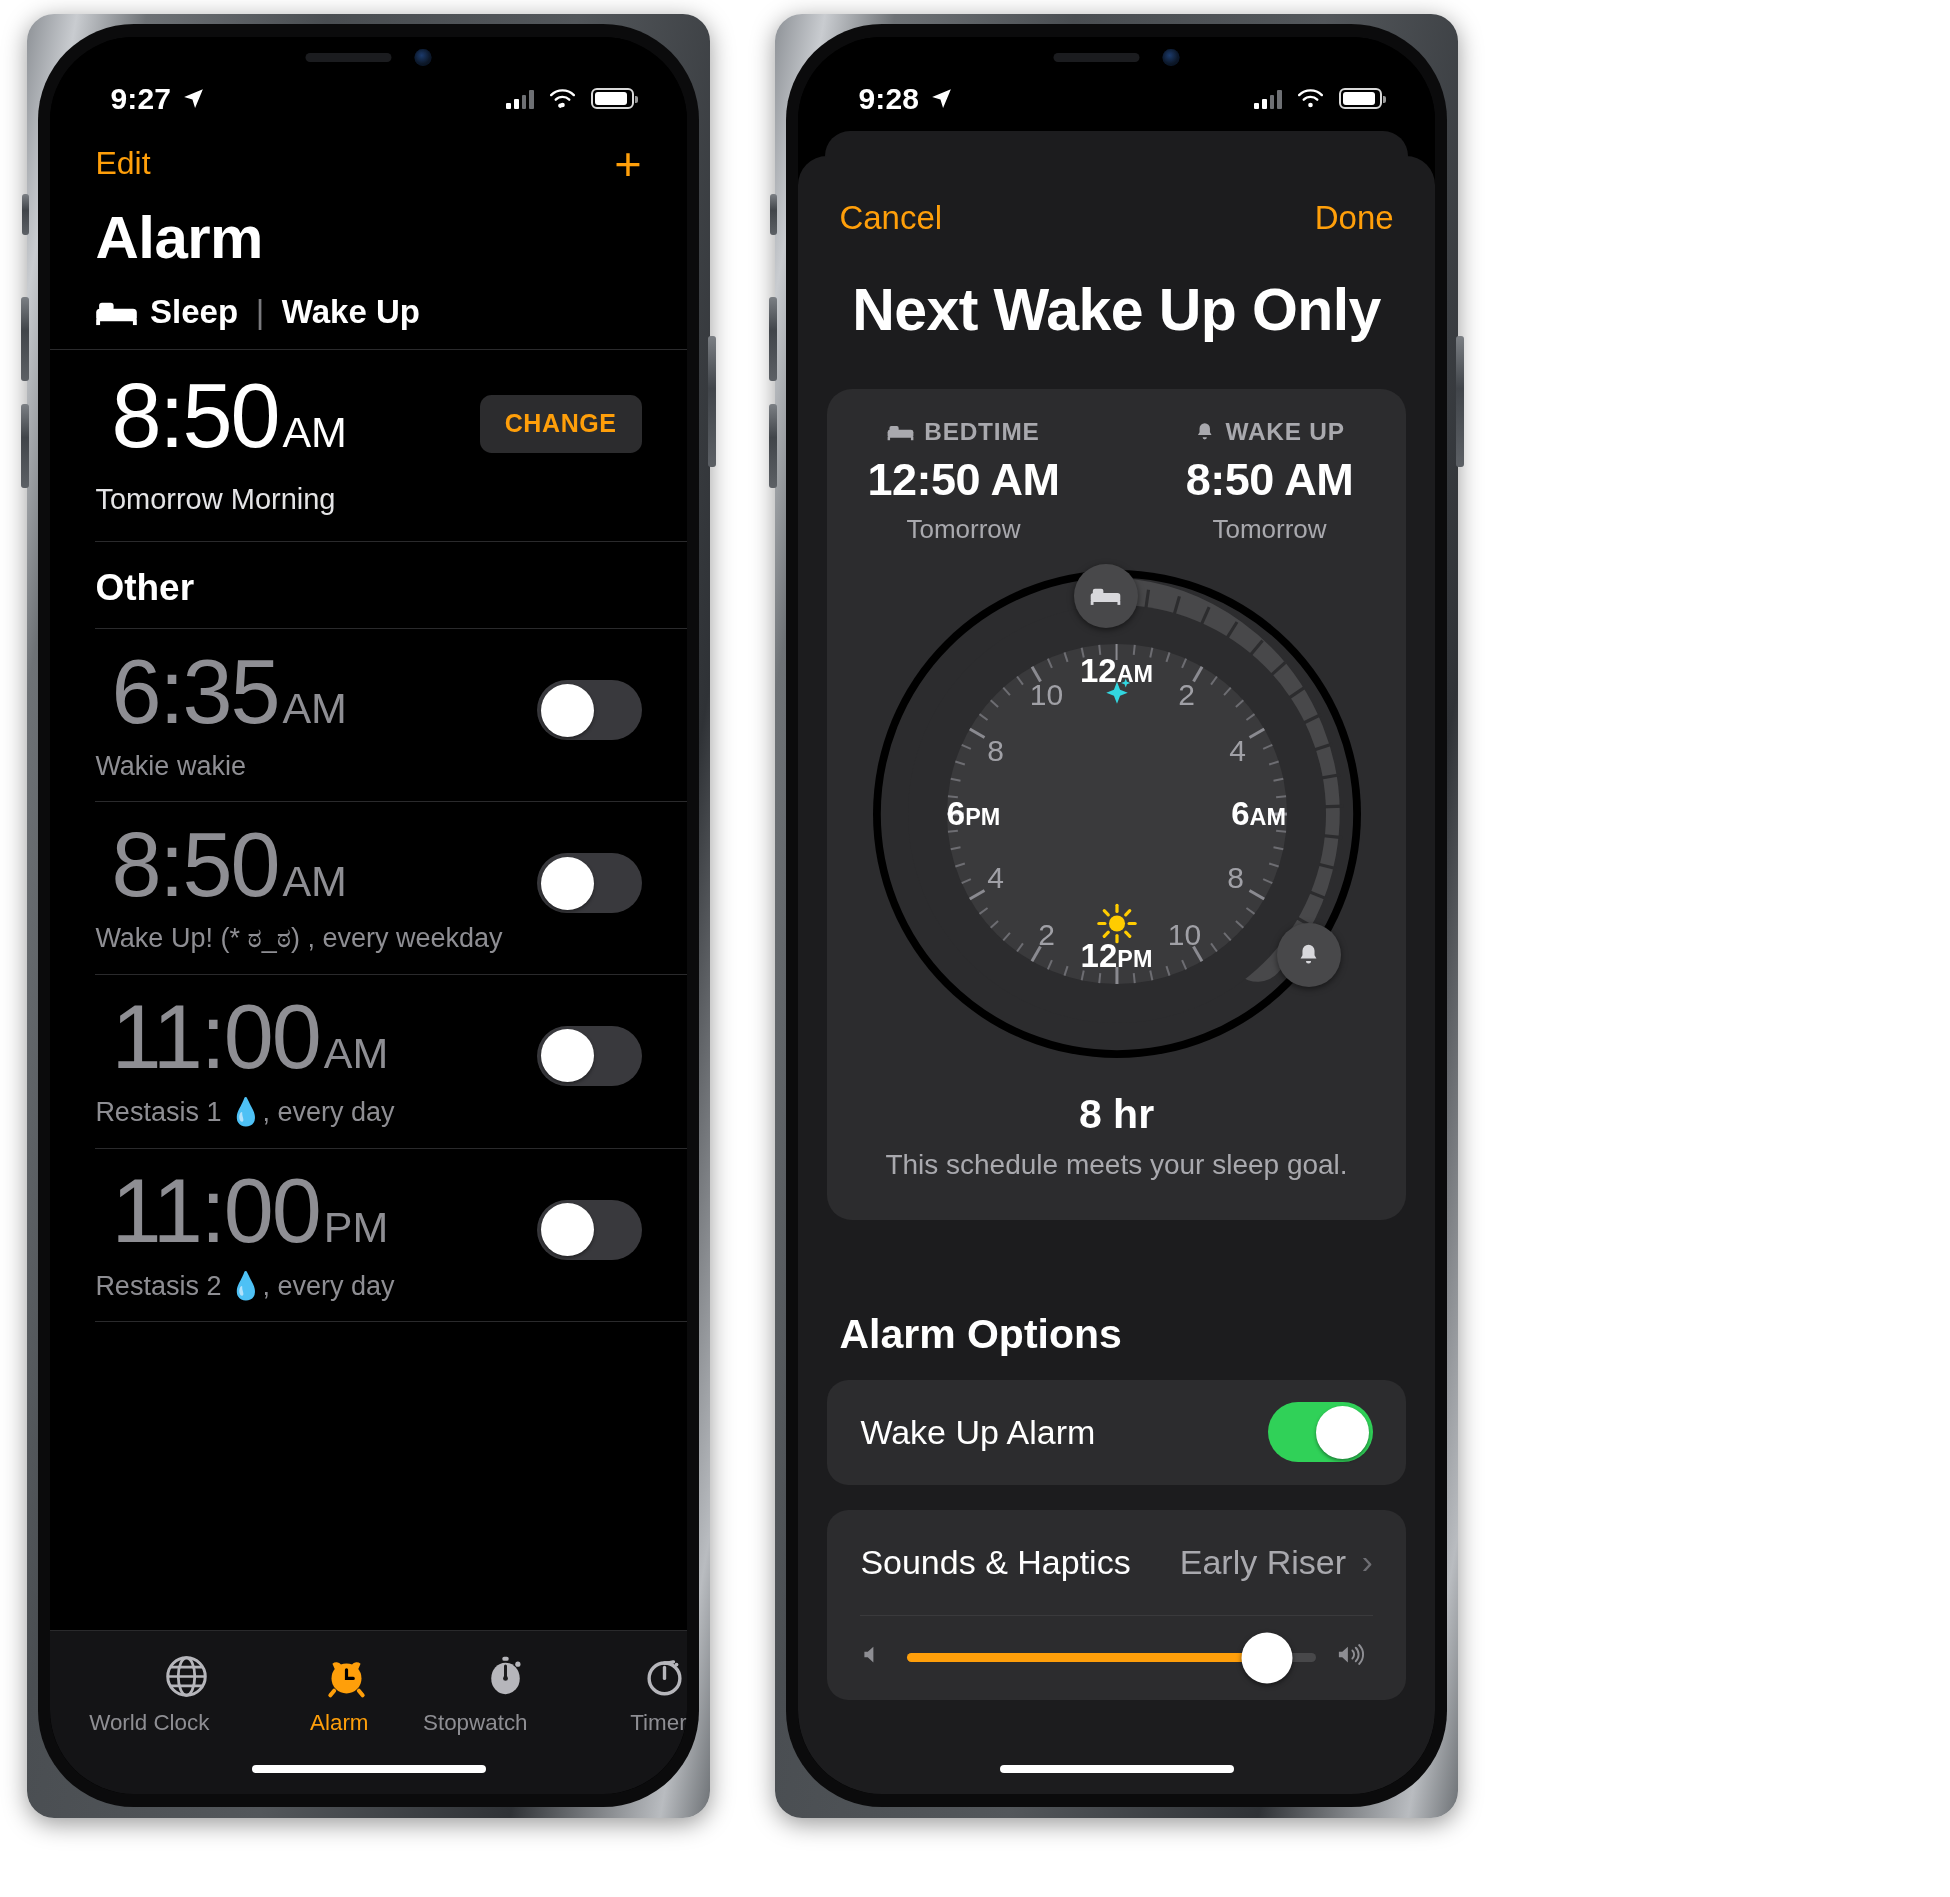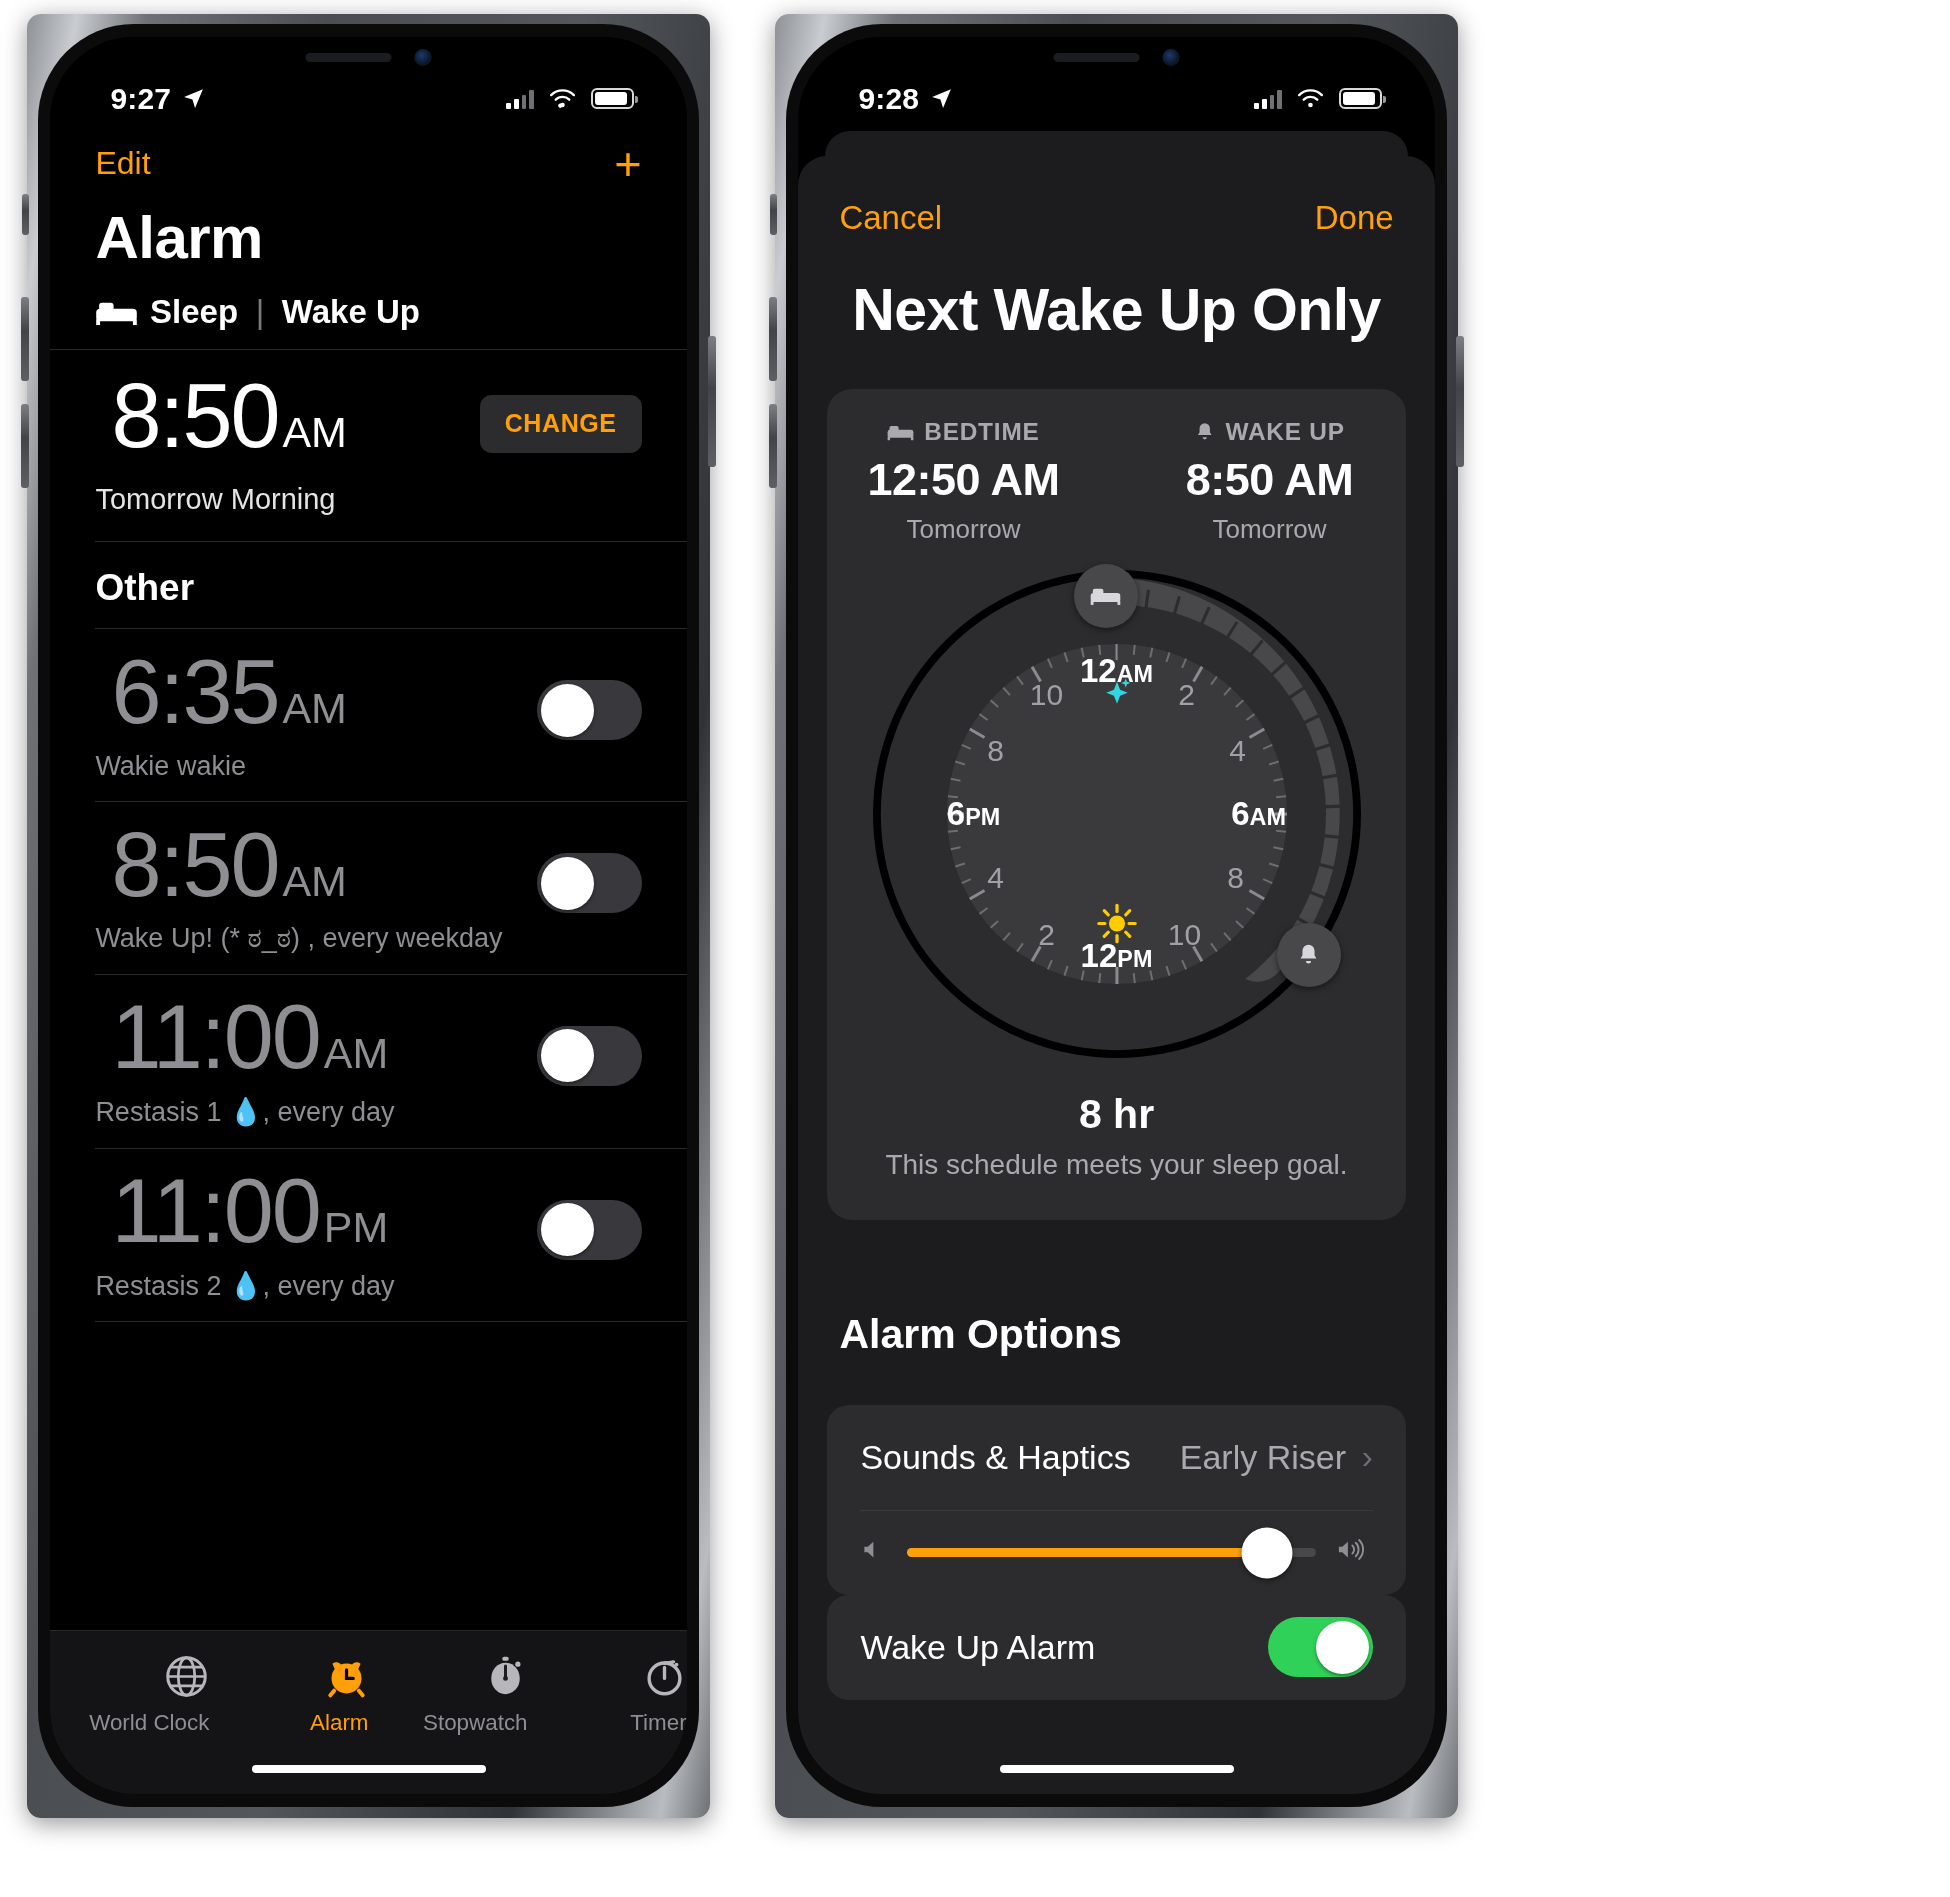--- a/index.html
+++ b/index.html
@@ -8,21 +8,21 @@
     background: #ffffff;
     font-family: "Liberation Sans", sans-serif;
     overflow: hidden;
   }
   .stage { position: relative; width: 1950px; height: 1898px; background:#fff; }
 
   
   .phone {
     position: absolute;
     width: 683px; height: 1804px;
-    border-radius: 14px;
+    border-radius: 27px;
     background: linear-gradient(100deg,#8d9196 0%,#c9ccd0 5%,#6e7276 12%,#4a4e52 30%,#53575b 55%,#2f3236 80%,#b9bcc0 95%,#6d7175 100%);
     padding: 10.7px;
     box-shadow: 0 5.9px 25px rgba(0,0,0,.40);
   }
   #phone-left  { left: 27px;  top: 13.7px; }
   #phone-right { left: 775px; top: 13.7px; }
 
   .bezel {
     position:relative;
     width:100%; height:100%;
@@ -642,20 +642,29 @@
                   </svg>
                 </div>
               </div>
 
               <div class="dur">8 hr</div>
               <div class="dur-sub">This schedule meets your sleep goal.</div>
             </div>
 
             <div class="opt-head">Alarm Options</div>
 
+            <div class="opt-card">
+              <div class="opt-row">
+                <span>Wake Up Alarm</span>
+                <span class="toggle on" style="position:static;">
+                    <span class="knob"></span>
+                  </span>
+              </div>
+            </div>
+
             <div class="opt-card spaced">
               <div class="opt-row">
                 <span>Sounds &amp; Haptics</span>
                 <span class="val">
                   <span>Early Riser</span>
                   <span class="chev">›</span>
                 </span>
               </div>
               <div class="opt-div"></div>
               <div class="vol-row">
@@ -670,29 +679,20 @@
                 </span>
                 <span class="spk">
                   <svg width="39" height="27" viewBox="0 0 32 24">
                       <path d="M11 5 6 9.5H3v5h3L11 19z" fill="#8e8e93"></path>
                       <path d="M15 8.4a5 5 0 0 1 0 7.2M18 6a8.4 8.4 0 0 1 0 12M21 3.6a11.8 11.8 0 0 1 0 16.8" stroke="#8e8e93" stroke-width="1.7" fill="none" stroke-linecap="round"></path>
                     </svg>
                 </span>
               </div>
             </div>
 
-            <div class="opt-card">
-              <div class="opt-row">
-                <span>Wake Up Alarm</span>
-                <span class="toggle on" style="position:static;">
-                    <span class="knob"></span>
-                  </span>
-              </div>
-            </div>
-
           </div>
 
           <div class="home-ind"></div>
         </div>
 
       </div>
     </div>
   </div>
 
 </div>

